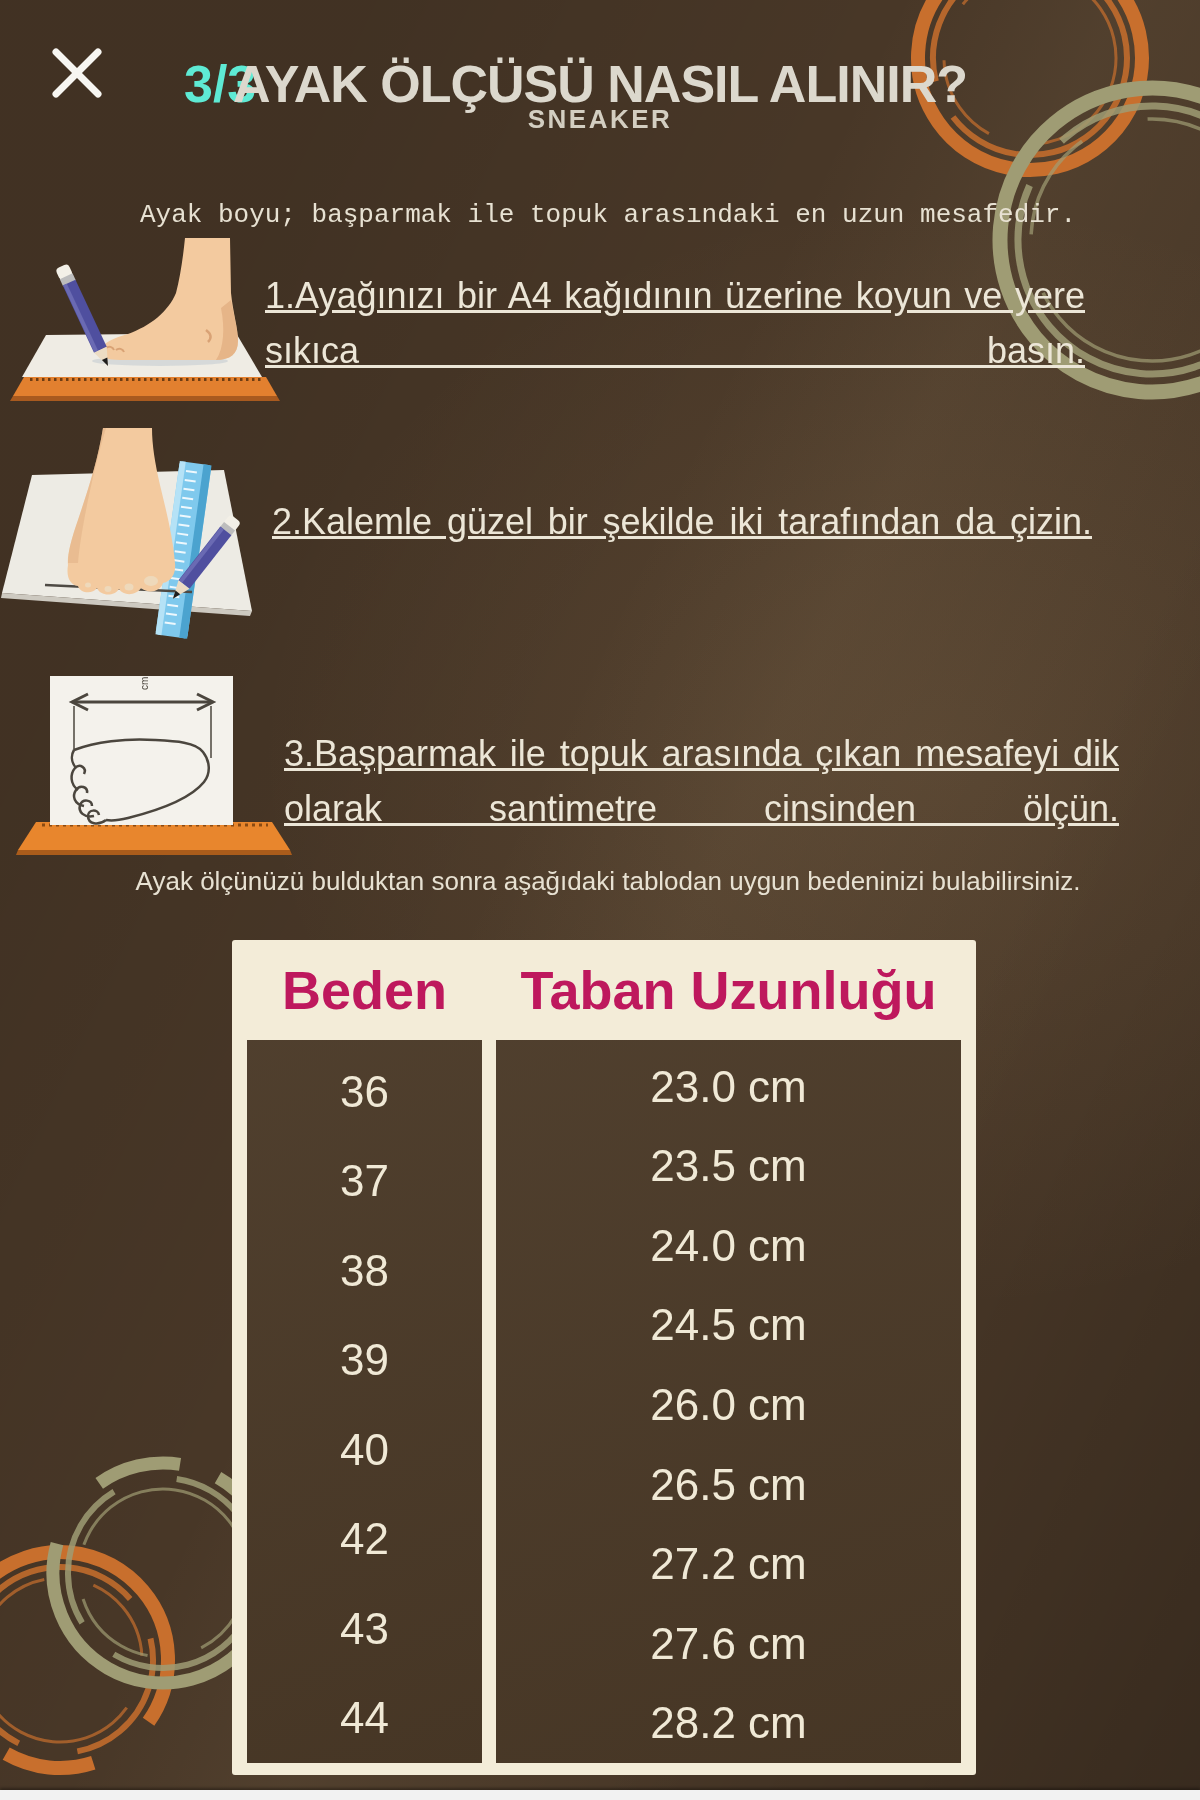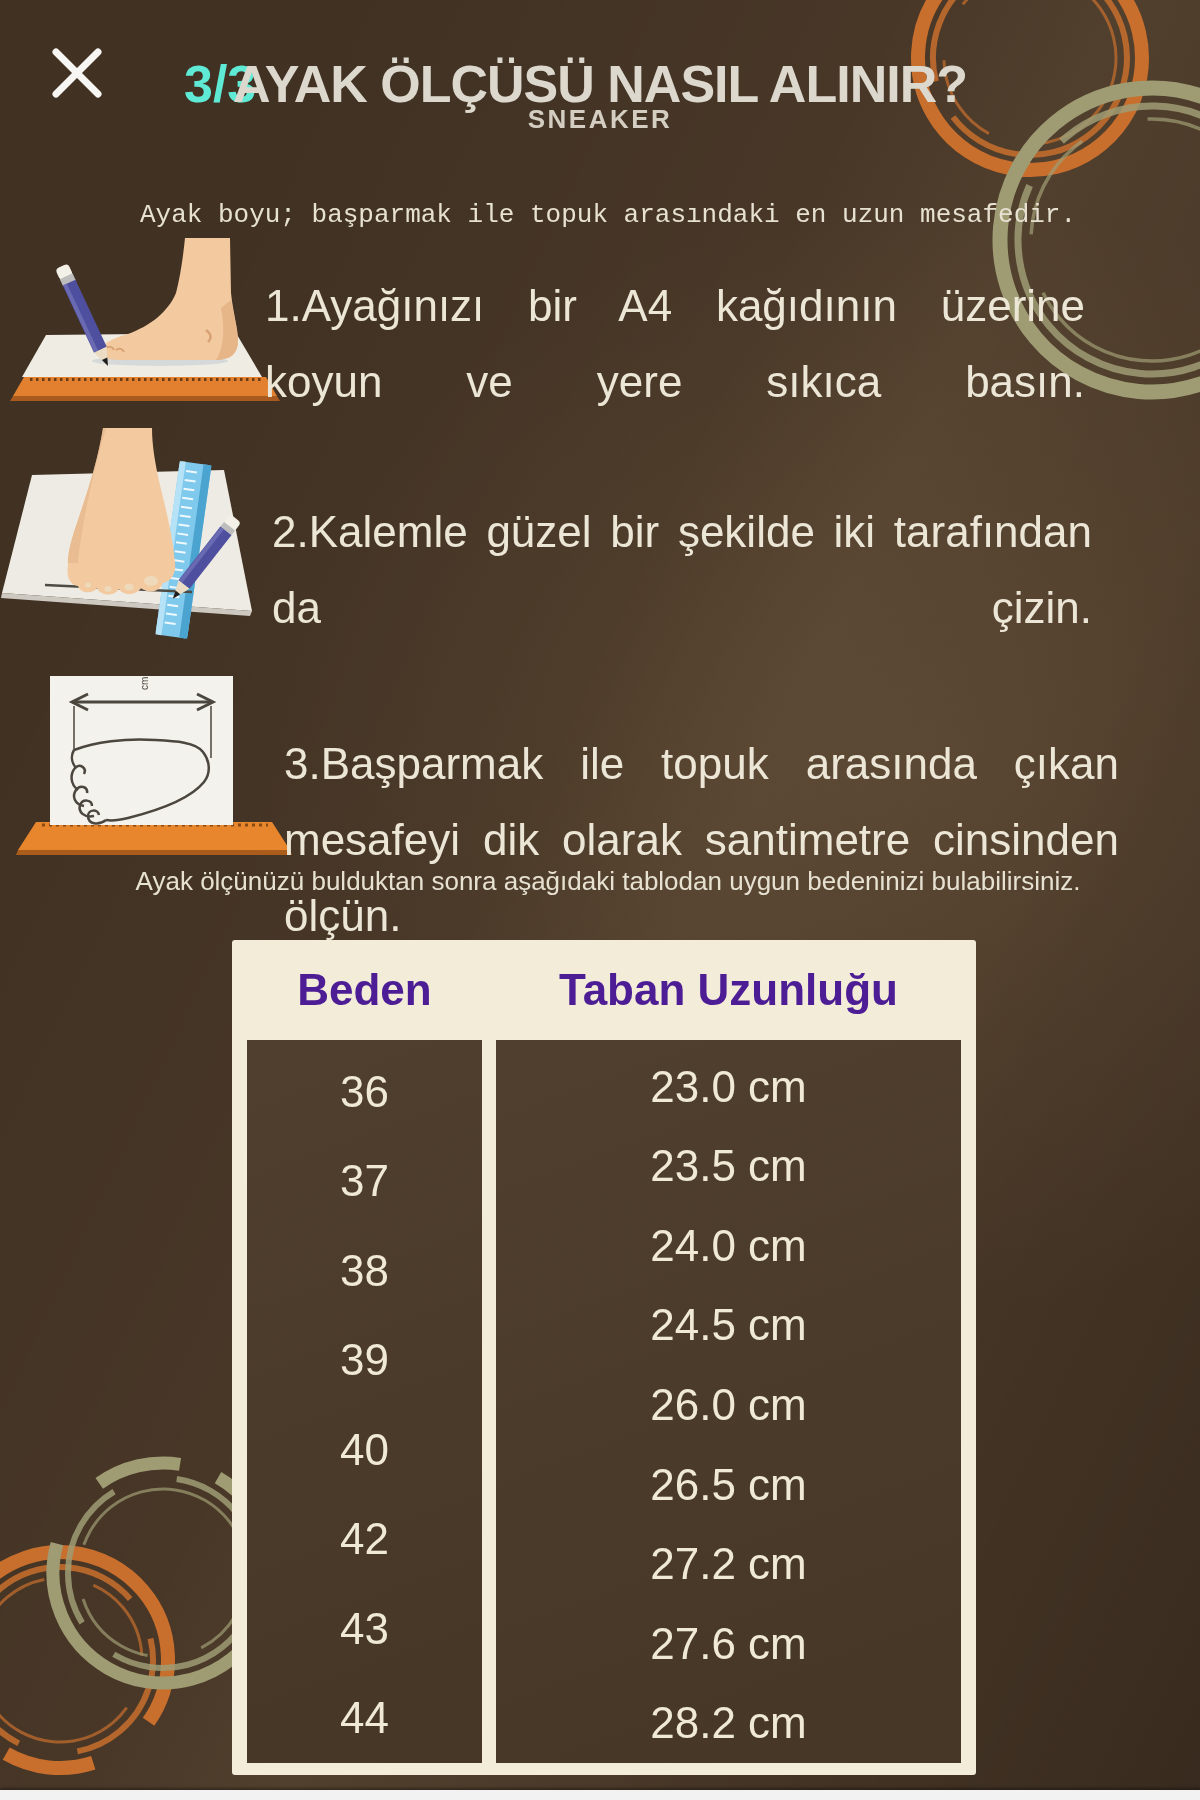--- a/index.html
+++ b/index.html
@@ -13,31 +13,31 @@
   .deco{z-index:2;}
   .content{z-index:3;}
   .close-btn{left:42px;top:38px;width:70px;height:70px;background:none;border:none;
     cursor:pointer;z-index:5;padding:0;}
   .counter{left:184px;top:54px;font-size:52px;font-weight:700;color:#5eead4;z-index:3;}
   .title{left:0;top:54px;width:1200px;text-align:center;font-size:52px;font-weight:700;
     letter-spacing:-1px;color:#dcd8cd;z-index:4;}
   .subtitle{left:0;top:104px;width:1200px;text-align:center;font-size:26px;font-weight:700;
     letter-spacing:2.5px;color:#d3cec1;}
   .intro{left:0;top:192px;width:1200px;text-align:center;font-size:26px;color:#e7e1d2;}
-  .step-text{font-size:44px;line-height:76px;color:#ece6d7;text-align:justify;}
+  .step-text{font-size:36px;line-height:55px;color:#ece6d7;text-align:justify;text-decoration:underline;}
   .step-text::after{content:"";display:inline-block;width:100%;}
   .step1-text{left:265px;top:268px;width:820px;}
   .step2-text{left:272px;top:494px;width:820px;}
   .step3-text{left:272px;top:714px;width:835px;}
   .table-note{left:0;top:858px;width:1200px;text-align:center;font-size:26px;color:#e7e1d2;}
   .size-table{left:232px;top:940px;width:744px;height:835px;background:#f3ecd8;
     border-radius:3px;z-index:4;box-sizing:border-box;}
   .size-table .thead{position:absolute;left:15px;top:0;right:15px;height:100px;
     display:grid;grid-template-columns:235px 14px 1fr;align-items:center;}
-  .size-table .th{text-align:center;font-size:44px;font-weight:700;color:#4c1d95;}
+  .size-table .th{text-align:center;font-size:54px;font-weight:700;color:#be185d;}
   .size-table .tbody{position:absolute;left:15px;top:100px;right:15px;bottom:12px;
     display:grid;grid-template-columns:235px 1fr;column-gap:14px;}
   .size-table .col{background:#4a3927;display:flex;flex-direction:column;
     padding-top:7px;box-sizing:border-box;
     background-image:linear-gradient(160deg, rgba(255,255,255,0.03), rgba(0,0,0,0.05));}
   .size-table .cell{flex:1;display:flex;align-items:center;justify-content:center;
     font-size:44px;color:#f0e9d6;}
   .bottom-strip{left:0;top:1790px;width:1200px;height:10px;background:#f2f2f2;
     box-shadow:0 -2px 3px rgba(0,0,0,0.35);z-index:6;}
   svg{display:block;}

